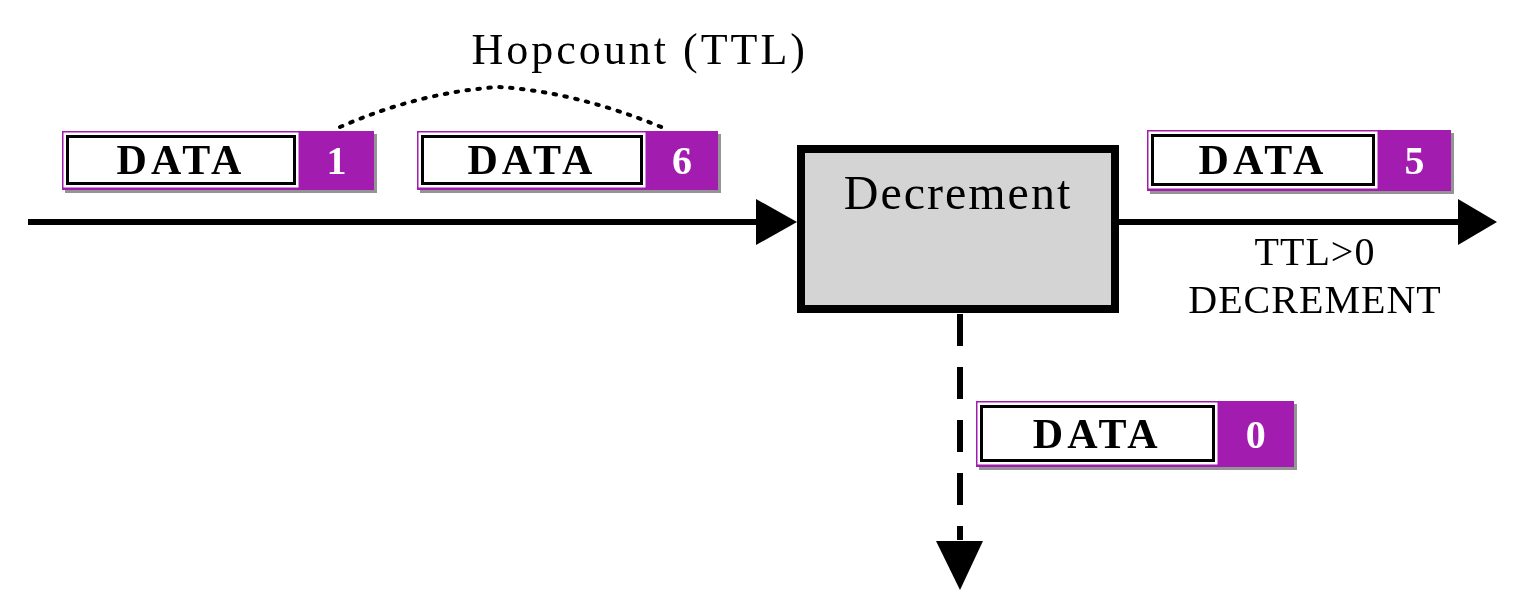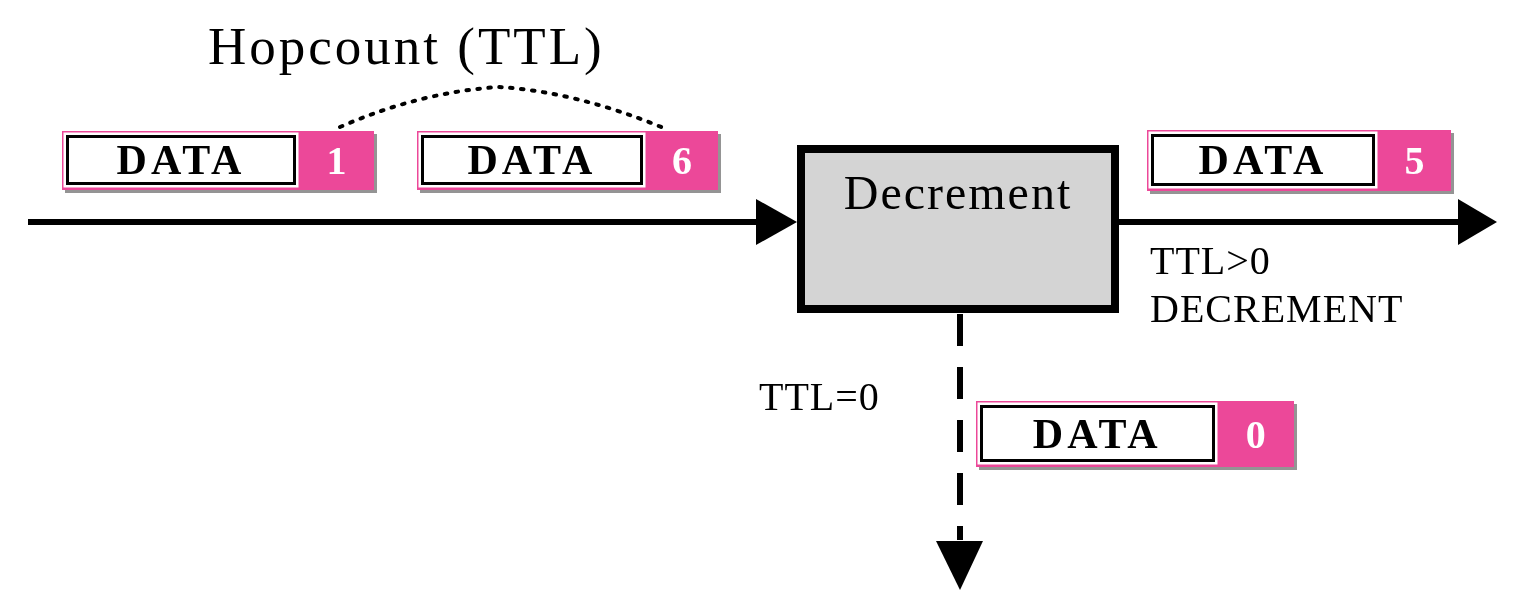--- a/index.html
+++ b/index.html
@@ -9,29 +9,29 @@
     height: 611px;
     background: #ffffff;
     overflow: hidden;
     font-family: "Liberation Serif", "DejaVu Serif", serif;
     color: #000;
   }
   svg.overlay { position: absolute; left: 0; top: 0; }
 
   .title {
     position: absolute;
-    left: 208px; top: 16px; width: 600px;
-    text-align: left;
-    font-size: 53px;
+    left: 208px; top: 24px; width: 600px;
+    text-align: right;
+    font-size: 44px;
     letter-spacing: 3px;
     white-space: nowrap;
   }
 
   
-  .packet { position: absolute; background: #ec4899; box-shadow: 3px 3px 0 rgba(60,60,60,0.55); text-align: right; }
+  .packet { position: absolute; background: #a21caf; box-shadow: 3px 3px 0 rgba(60,60,60,0.55); text-align: right; }
   .packet-field {
     position: absolute; left: 4px; top: 4px; bottom: 5px; right: 25%;
     background: #fff; border: 3px solid #000;
     box-shadow: 0 0 0 2.5px #fff;
     display: flex; align-items: center; justify-content: center;
   }
   .packet-data {
     font-weight: bold; font-size: 42px; letter-spacing: 4px;
   }
   .packet-ttl {
@@ -48,21 +48,21 @@
     position: absolute; left: 797px; top: 145px; width: 322px; height: 168px;
     box-sizing: border-box;
     background: #d4d4d4;
     border: 8px solid #000;
     text-align: center;
     font-size: 48px; line-height: 72px; letter-spacing: 2px;
     padding-top: 4px;
   }
 
   .ann { position: absolute; font-size: 40px; line-height: 48px; letter-spacing: 1px; }
-  .ann-forward { left: 1150px; top: 237px; width: 330px; text-align: left; }
+  .ann-forward { left: 1150px; top: 228px; width: 330px; text-align: center; }
   .ann-drop    { left: 759px;  top: 373px; text-align: left; }
 </style>
 </head>
 <body>
 
 <div class="canvas">
 
   <svg class="overlay" width="1516" height="611" viewBox="0 0 1516 611">
 
     <path d="M 340,127 Q 420,92 499,87 Q 578,92 666,129" fill="none" stroke="#000" stroke-width="4" stroke-dasharray="2.5 8.5" stroke-linecap="round"></path>
@@ -116,16 +116,15 @@
   <div class="module" style="background: rgb(212, 212, 212);">
     <div>Decrement</div>
   </div>
 
   <div class="ann ann-forward">
     <div>TTL&gt;0</div>
     <div>DECREMENT</div>
   </div>
 
   <div class="ann ann-drop">
-    <div>TTL=0</div>
   </div>
 
 </div>
 
 </body></html>

